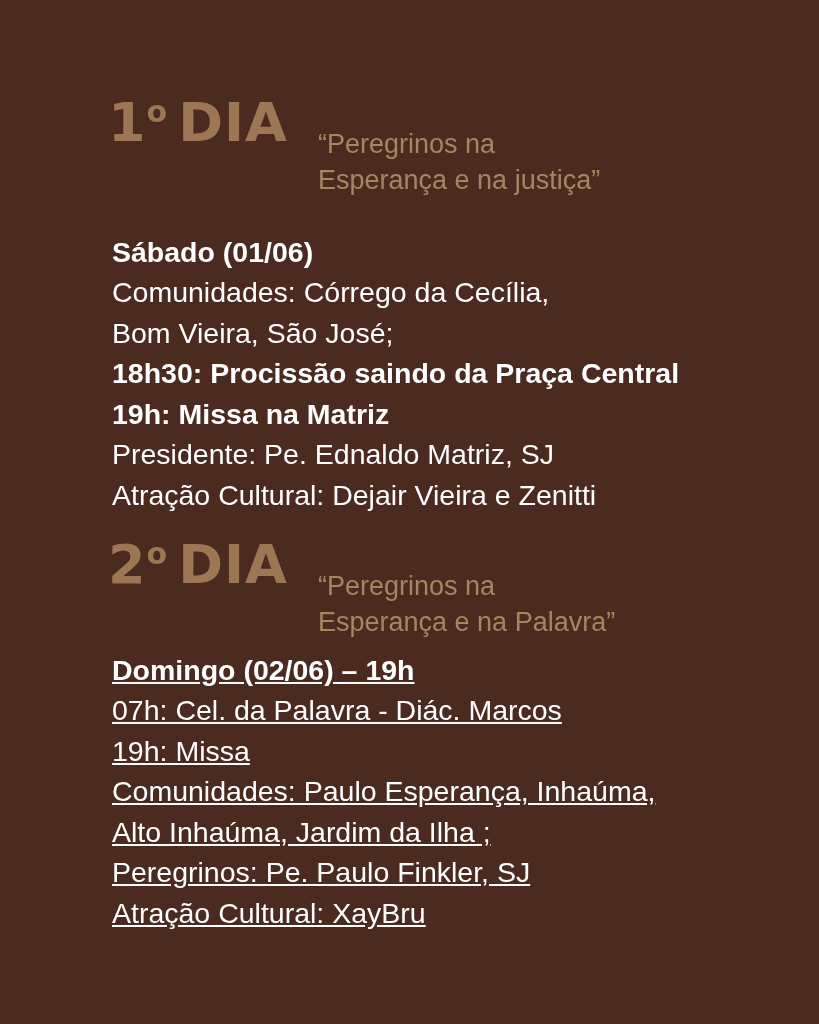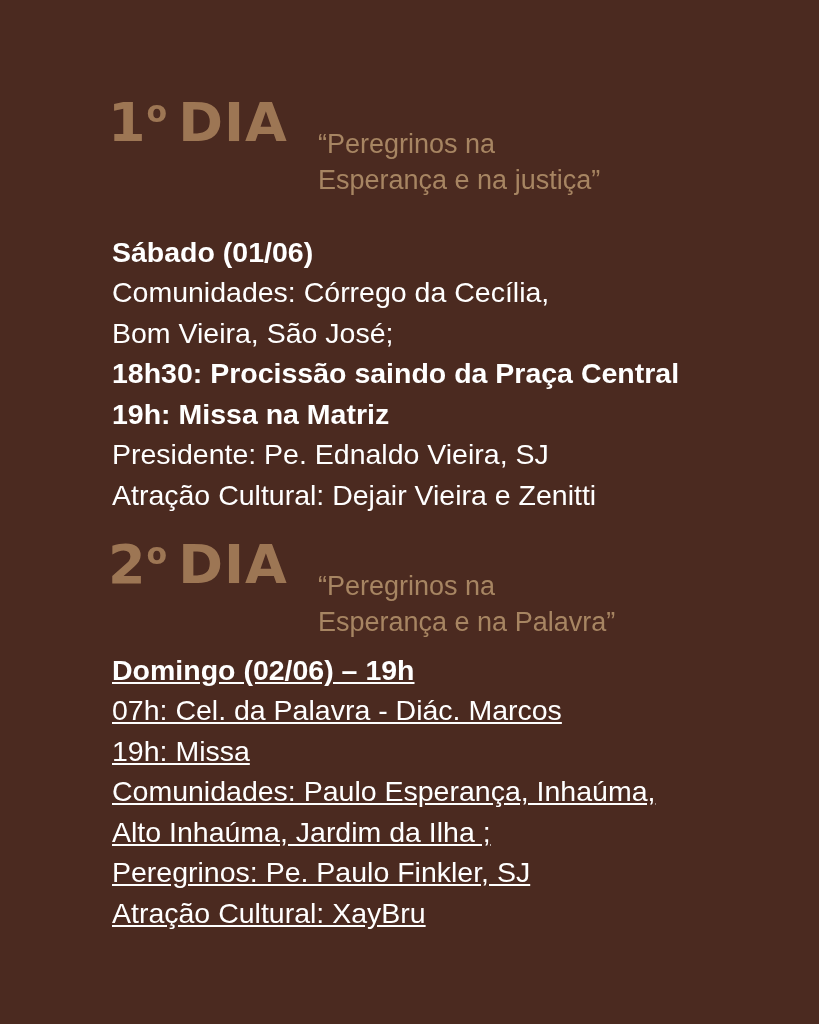--- a/index.html
+++ b/index.html
@@ -101,21 +101,21 @@
         <div>“Peregrinos na</div>
         <div>Esperança e na justiça”</div>
       </div>
     </div>
     <div class="day-body" id="day-1-body">
       <div class="line bold">Sábado (01/06)</div>
       <div class="line">Comunidades: Córrego da Cecília,</div>
       <div class="line">Bom Vieira, São José;</div>
       <div class="line bold">18h30: Procissão saindo da Praça Central</div>
       <div class="line bold">19h: Missa na Matriz</div>
-      <div class="line">Presidente: Pe. Ednaldo Vieira, SJ</div>
+      <div class="line">Presidente: Pe. Ednaldo Matriz, SJ</div>
       <div class="line">Atração Cultural: Dejair Vieira e Zenitti</div>
     </div>
   </div>
 
   <div class="day-block" id="day-2-block">
     <div class="day-header">
       <div class="day-title">
         <span class="ord"><span>2</span><sup>o</sup></span><span class="dia">DIA</span>
       </div>
       <div class="day-quote">

